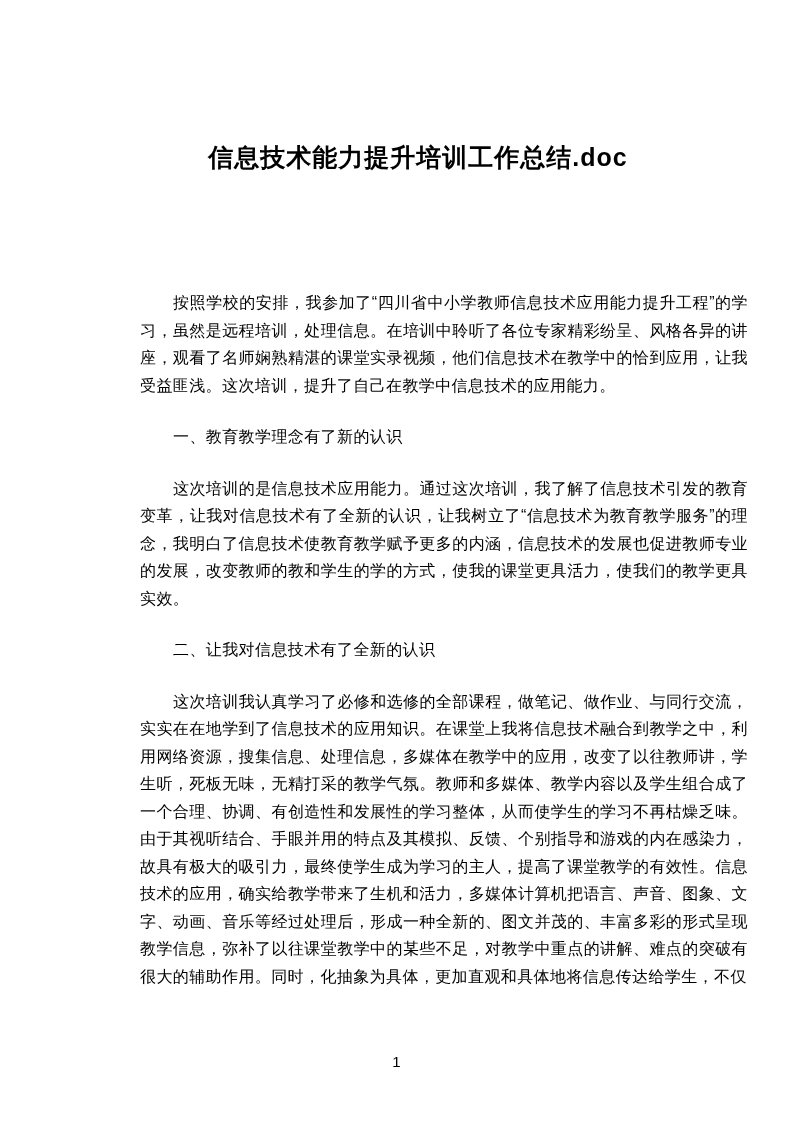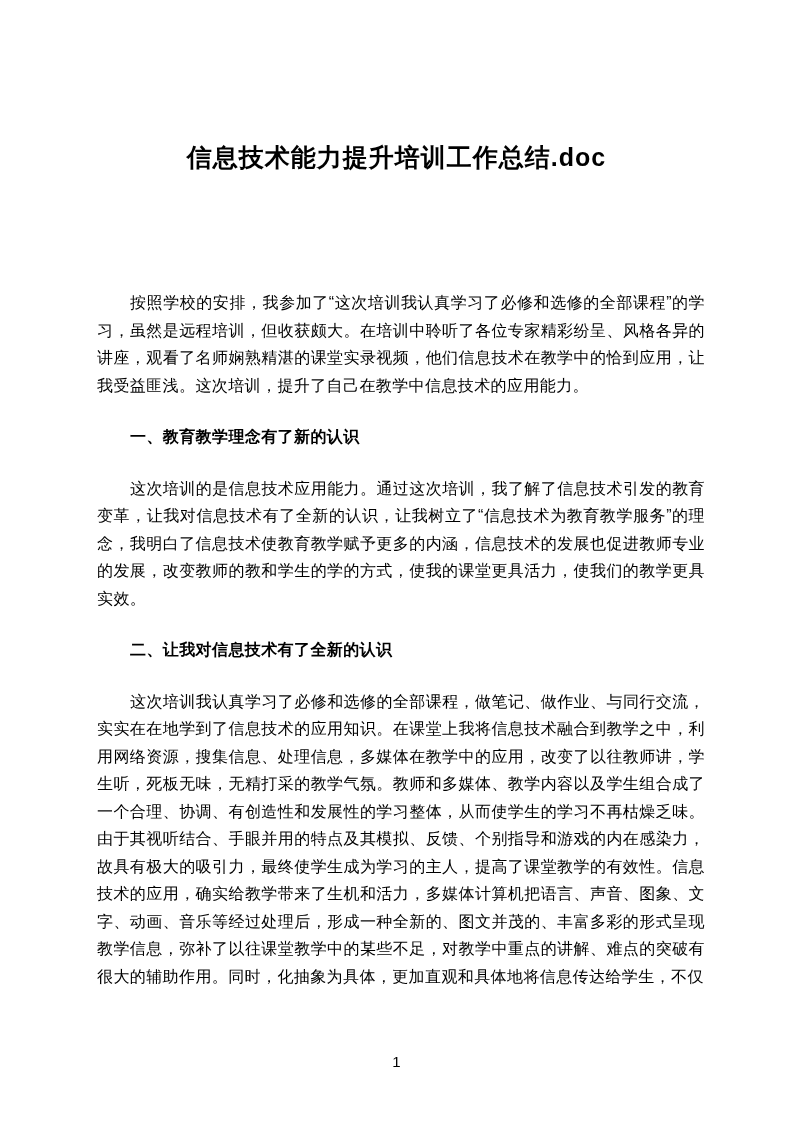--- a/index.html
+++ b/index.html
@@ -10,20 +10,21 @@
     font-family: "Liberation Sans", "DejaVu Sans", sans-serif;
     color: #000000;
     position: relative;
     overflow: hidden;
   }
   .page {
     position: relative;
     width: 793px;
     height: 1122px;
     background: #ffffff;
+    padding-left: 43px;
   }
   .doc-title {
     padding-top: 140px;
     text-align: center;
     font-size: 25px;
     font-weight: bold;
     line-height: 34px;
     letter-spacing: 1px;
     white-space: nowrap;
   }
@@ -37,21 +38,21 @@
     text-align: justify;
     text-justify: inter-ideograph;
     word-break: break-all;
   }
   .para {
     text-indent: 33px;
     margin-bottom: 24px;
   }
   .heading {
     text-indent: 33px;
-    font-weight: bold;
+    font-weight: normal;
     margin-bottom: 24px;
   }
   .footer {
     position: absolute;
     top: 1050px;
     left: 0;
     width: 793px;
     text-align: center;
     font-size: 15px;
     line-height: 24px;
@@ -59,21 +60,21 @@
 </style>
 </head>
 <body>
 
 <div class="page">
 
   <div class="doc-title">信息技术能力提升培训工作总结.doc</div>
 
   <div class="content">
 
-    <p class="para">按照学校的安排，我参加了“这次培训我认真学习了必修和选修的全部课程”的学习，虽然是远程培训，但收获颇大。在培训中聆听了各位专家精彩纷呈、风格各异的讲座，观看了名师娴熟精湛的课堂实录视频，他们信息技术在教学中的恰到应用，让我受益匪浅。这次培训，提升了自己在教学中信息技术的应用能力。</p>
+    <p class="para">按照学校的安排，我参加了“四川省中小学教师信息技术应用能力提升工程”的学习，虽然是远程培训，处理信息。在培训中聆听了各位专家精彩纷呈、风格各异的讲座，观看了名师娴熟精湛的课堂实录视频，他们信息技术在教学中的恰到应用，让我受益匪浅。这次培训，提升了自己在教学中信息技术的应用能力。</p>
 
     <p class="heading">一、教育教学理念有了新的认识</p>
 
     <p class="para">这次培训的是信息技术应用能力。通过这次培训，我了解了信息技术引发的教育变革，让我对信息技术有了全新的认识，让我树立了“信息技术为教育教学服务”的理念，我明白了信息技术使教育教学赋予更多的内涵，信息技术的发展也促进教师专业的发展，改变教师的教和学生的学的方式，使我的课堂更具活力，使我们的教学更具实效。</p>
 
     <p class="heading">二、让我对信息技术有了全新的认识</p>
 
     <p class="para">这次培训我认真学习了必修和选修的全部课程，做笔记、做作业、与同行交流，实实在在地学到了信息技术的应用知识。在课堂上我将信息技术融合到教学之中，利用网络资源，搜集信息、处理信息，多媒体在教学中的应用，改变了以往教师讲，学生听，死板无味，无精打采的教学气氛。教师和多媒体、教学内容以及学生组合成了一个合理、协调、有创造性和发展性的学习整体，从而使学生的学习不再枯燥乏味。由于其视听结合、手眼并用的特点及其模拟、反馈、个别指导和游戏的内在感染力，故具有极大的吸引力，最终使学生成为学习的主人，提高了课堂教学的有效性。信息技术的应用，确实给教学带来了生机和活力，多媒体计算机把语言、声音、图象、文字、动画、音乐等经过处理后，形成一种全新的、图文并茂的、丰富多彩的形式呈现教学信息，弥补了以往课堂教学中的某些不足，对教学中重点的讲解、难点的突破有很大的辅助作用。同时，化抽象为具体，更加直观和具体地将信息传达给学生，不仅</p>
 
   </div>

